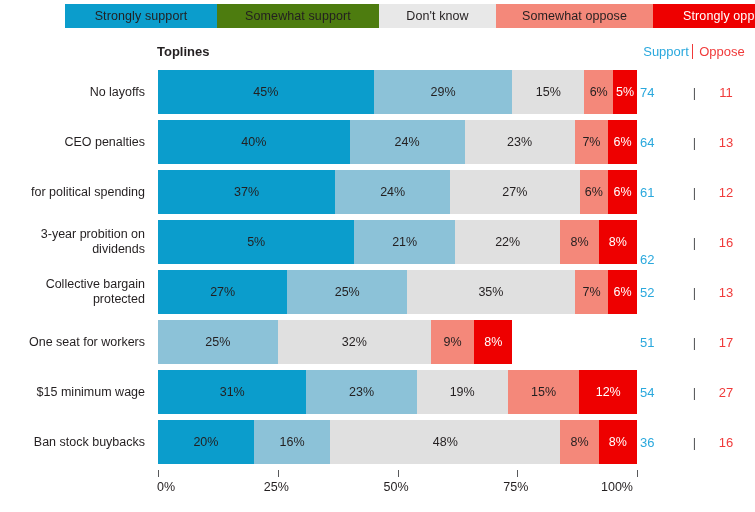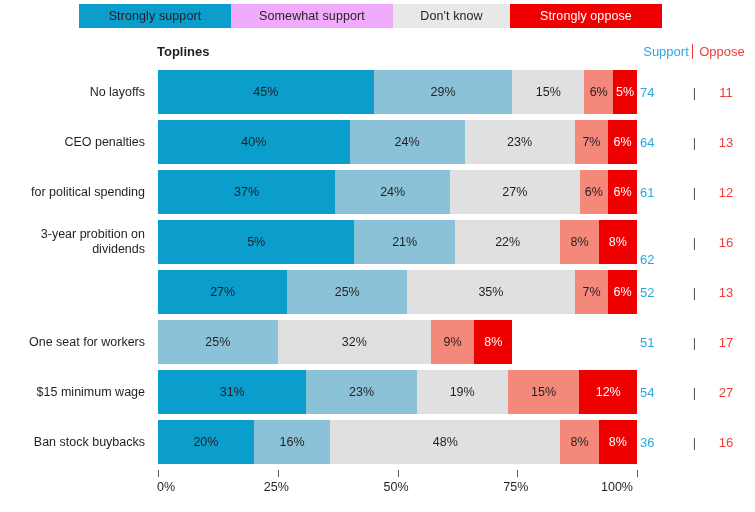--- a/index.html
+++ b/index.html
@@ -159,28 +159,31 @@
     top: 10px;
     font-size: 12.5px;
     color: #231f20;
     white-space: nowrap;
   }
 </style>
 </head>
 <body>
 
 <div id="legend">
-    <div class="legend-item" style="background: rgb(11, 157, 204); color: rgb(35, 31, 32); width: 130px; margin-left: 14px;">
+    <div class="legend-item" style="background: rgb(11, 157, 204); color: rgb(35, 31, 32); width: 130px;">
       <span>Strongly support</span>
     </div>
-    <div class="legend-item" style="background: #f0abfc; color: rgb(35, 31, 32); width: 140px;">
+    <div class="legend-item" style="background: #4d7c0f; color: rgb(35, 31, 32); width: 140px;">
       <span>Somewhat support</span>
     </div>
     <div class="legend-item" style="background: rgb(232, 232, 232); color: rgb(35, 31, 32); width: 95px;">
       <span>Don't know</span>
+    </div>
+    <div class="legend-item" style="background: rgb(244, 136, 122); color: rgb(35, 31, 32); width: 135px;">
+      <span>Somewhat oppose</span>
     </div>
     <div class="legend-item" style="background: rgb(238, 0, 0); color: rgb(255, 255, 255); width: 130px;">
       <span>Strongly oppose</span>
     </div>
   </div>
 
 <div id="chart-header">
   <div id="toplines-title">Toplines</div>
   <div id="totals-header">
     <span class="support-head" style="color: rgb(42, 168, 221);">Support</span>
@@ -301,20 +304,26 @@
           <span>8%</span>
         </div>
       </div>
       <div class="totals">
         <span class="support-val" style="color: rgb(42, 168, 221); margin-top: 34px;">62</span>
         <span class="sep">|</span>
         <span class="oppose-val" style="color: rgb(240, 58, 58);">16</span>
       </div>
     </div>
     <div class="row">
+      <div class="row-label">
+        <div>
+          <div>Collective bargain</div>
+          <div>protected</div>
+        </div>
+      </div>
       <div class="bar">
         <div class="seg" style="background: rgb(11, 157, 204); color: rgb(35, 31, 32); width: 27%;">
           <span>27%</span>
         </div>
         <div class="seg" style="background: rgb(140, 194, 216); color: rgb(35, 31, 32); width: 25%;">
           <span>25%</span>
         </div>
         <div class="seg" style="background: rgb(224, 224, 224); color: rgb(35, 31, 32); width: 35%;">
           <span>35%</span>
         </div>

